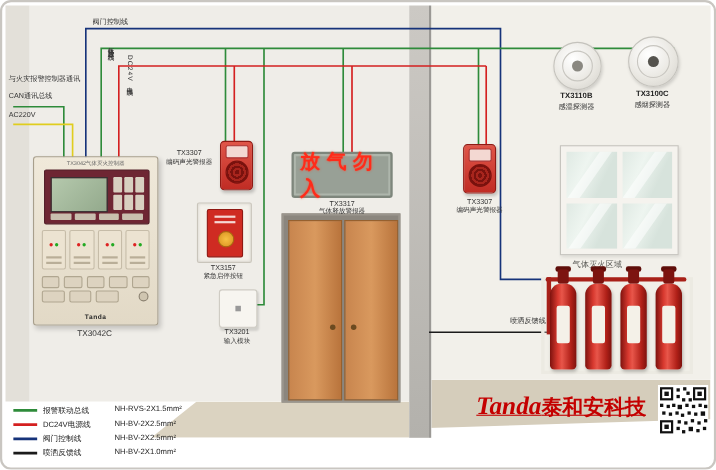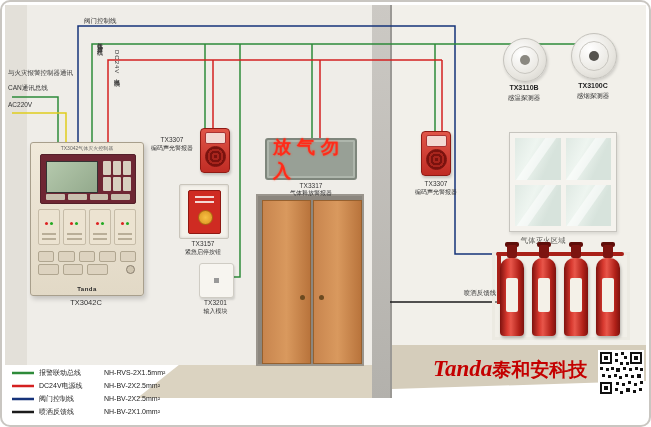--- a/index.html
+++ b/index.html
@@ -118,21 +118,21 @@
        box-shadow:1px 2px 3px rgba(0,0,0,.25);}
   .cyl::after{content:"";position:absolute;left:6px;top:20px;width:12px;height:34px;
        background:#f4f1e8;border-radius:2px;}
   
   .legend{left:12px;top:366px;width:200px;}
   .lrow{display:flex;align-items:center;height:13px;gap:5px;}
   .llabel{font-size:7px;color:#222;width:60px;}
   .lspec{font-size:7px;color:#222;}
   
   .brand{left:433px;top:356px;width:165px;}
-  .logo{color:#c40000;white-space:nowrap;}
+  .logo{color:#c40000;white-space:nowrap;text-decoration:underline;}
   .logo .en{font-size:23px;font-weight:bold;font-style:italic;font-family:"Liberation Serif",serif;}
   .logo .cn{font-size:19px;font-weight:bold;}
   .slogan{font-size:11px;font-weight:bold;color:#c40000;letter-spacing:5px;
        margin-top:3px;padding-left:30px;white-space:pre;}
   .qr{left:598px;top:350px;}
 </style>
 </head>
 <body>
 
 <div class="stage">

